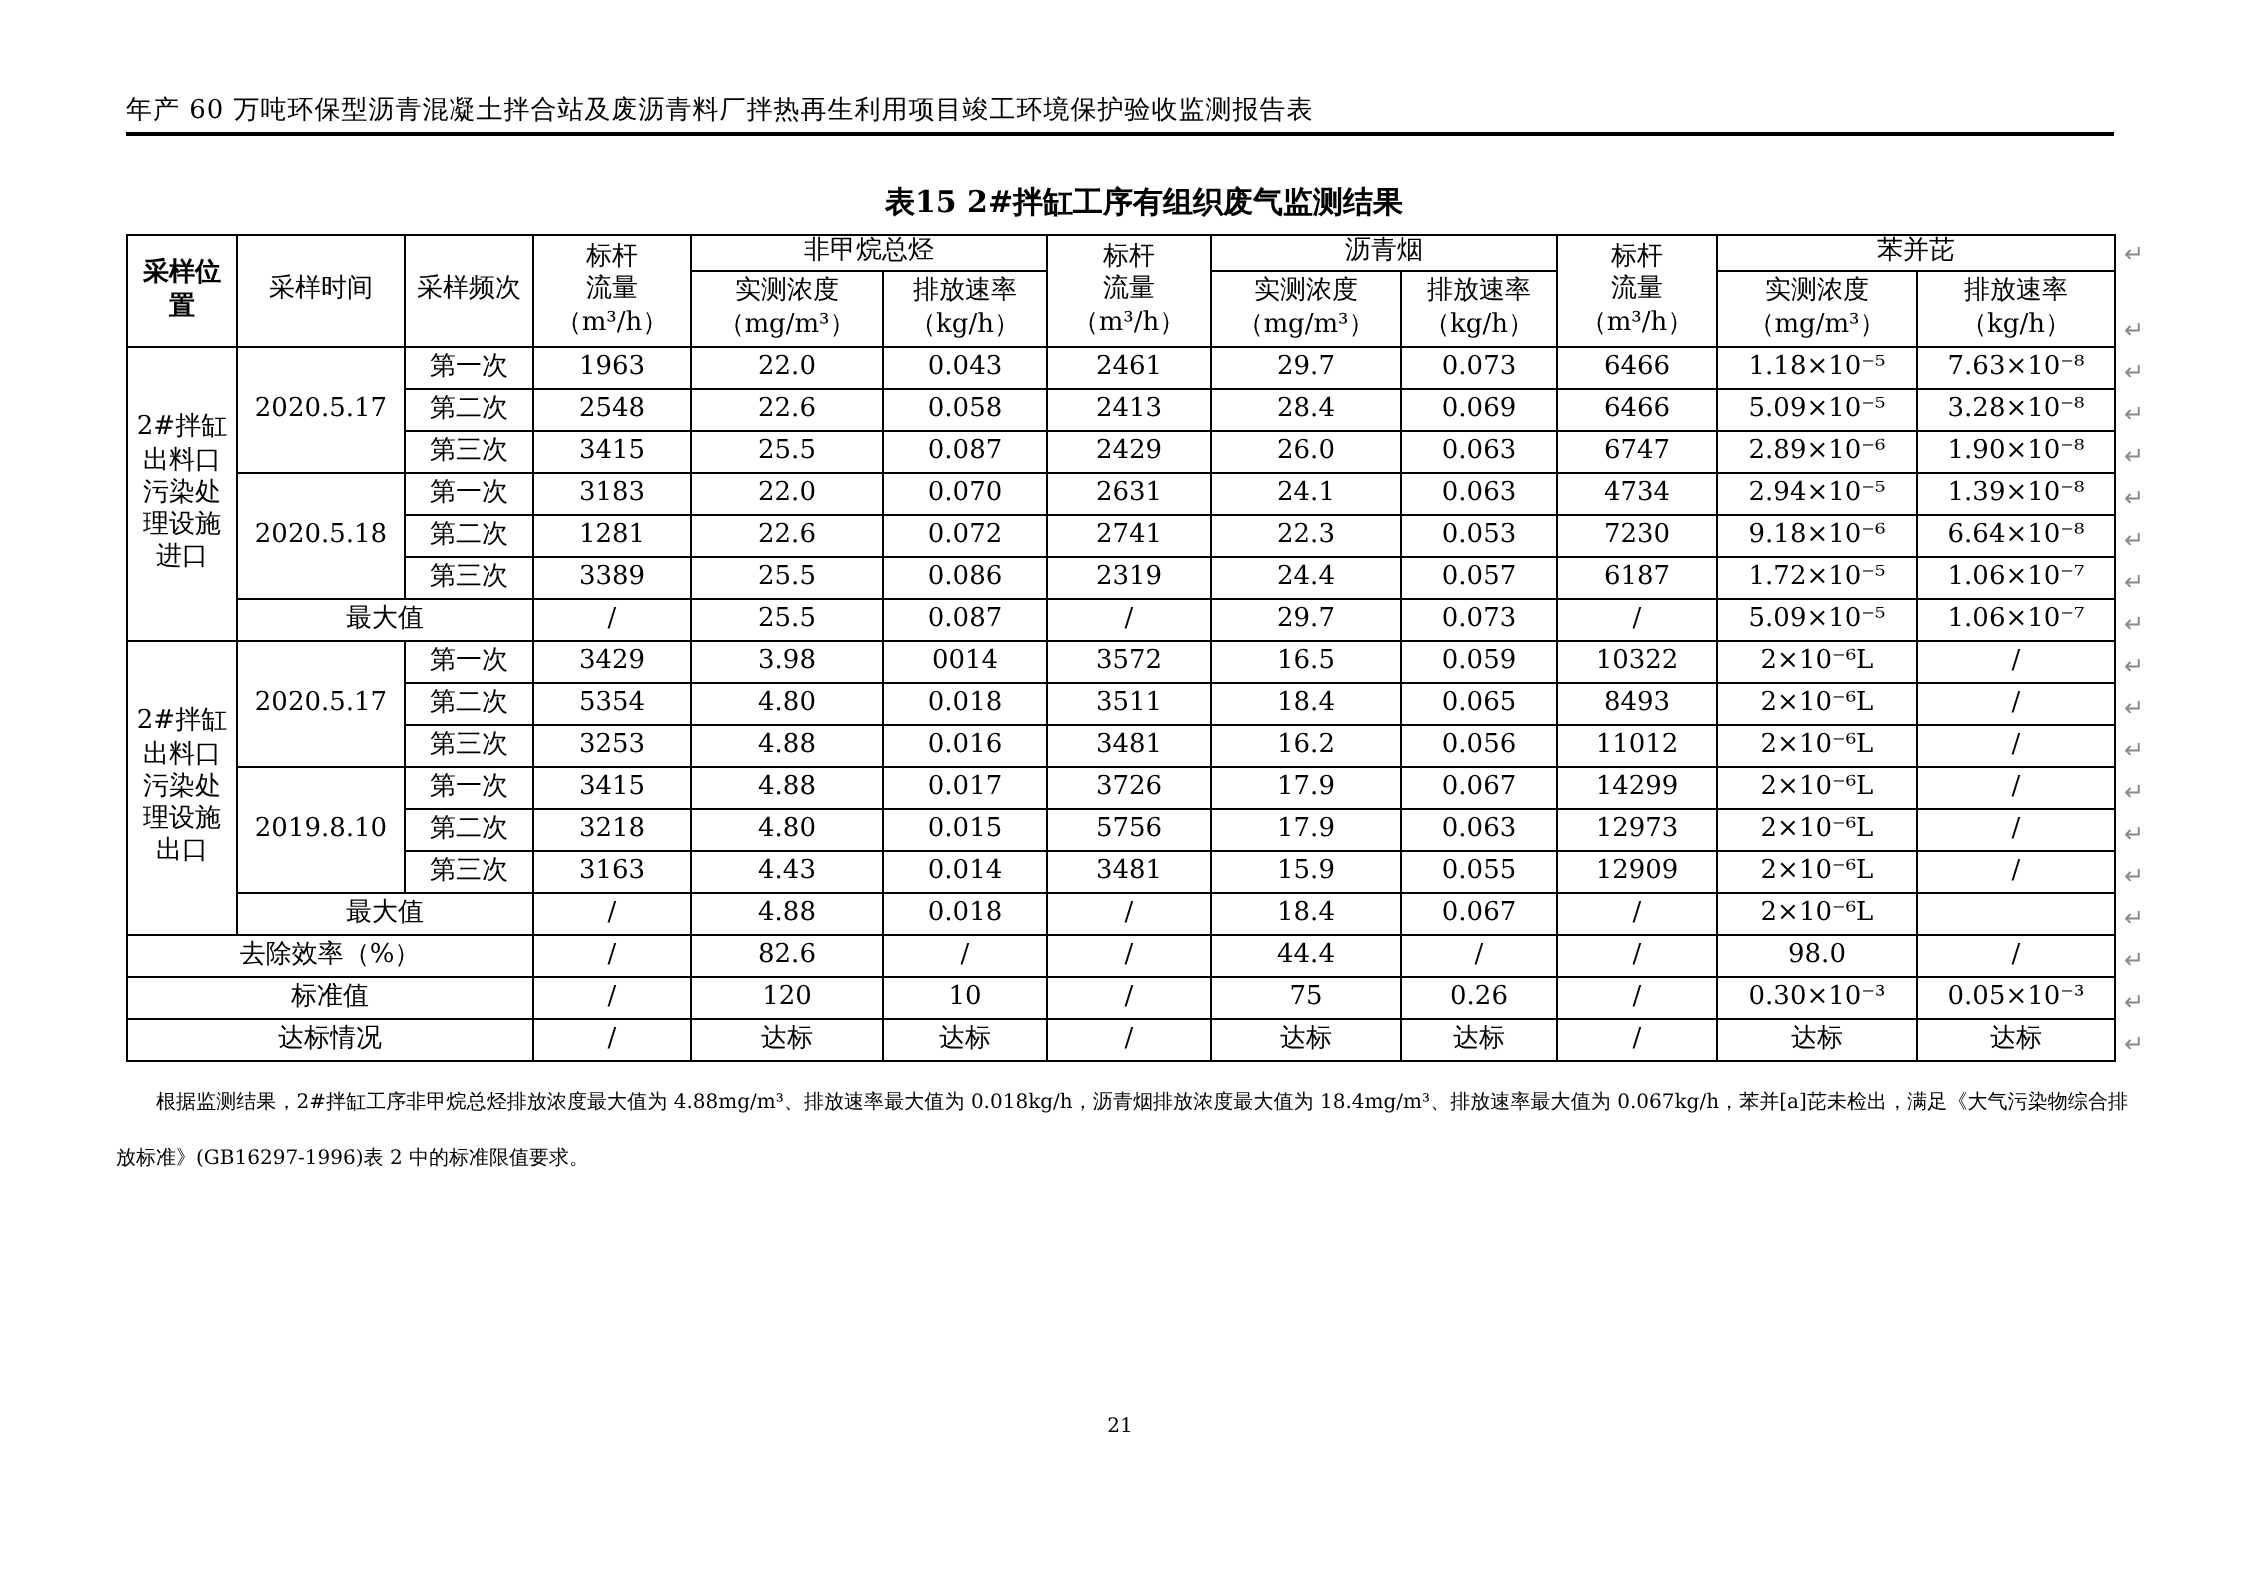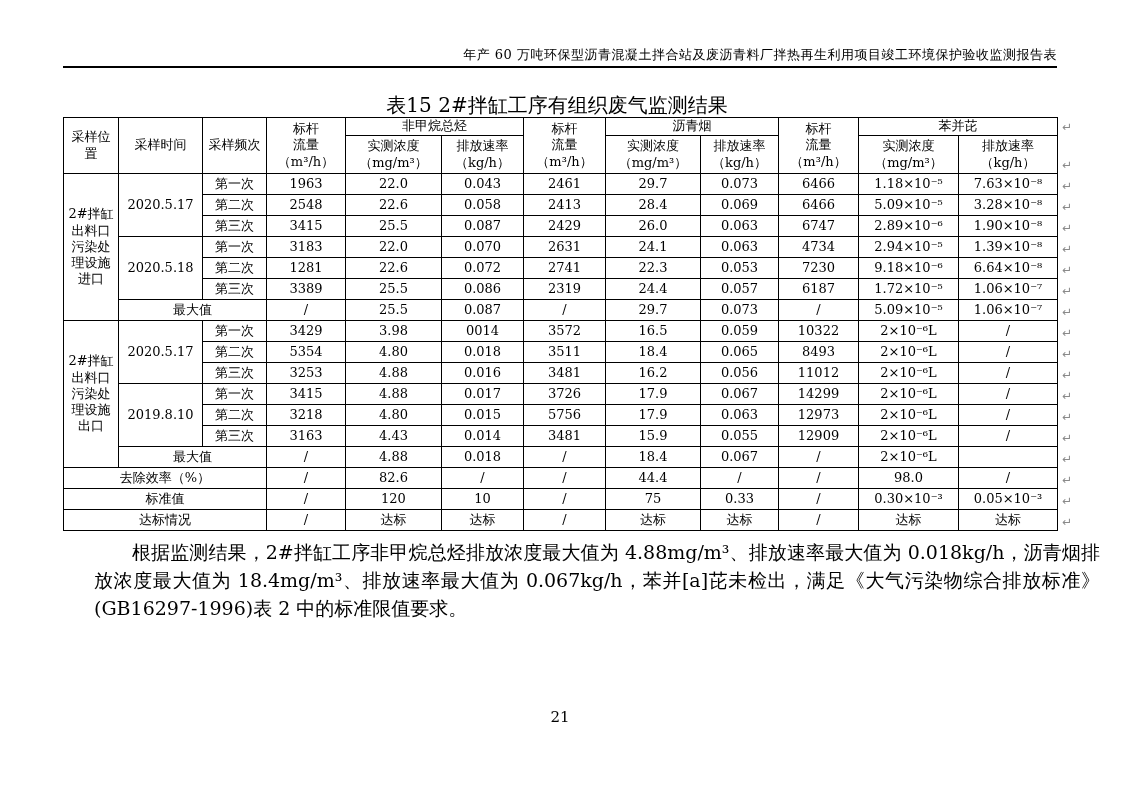--- a/index.html
+++ b/index.html
@@ -3,53 +3,53 @@
 <meta charset="utf-8">
 <style>
   html, body { margin:0; padding:0; }
   body {
     width:1122px; height:793px; background:#ffffff; position:relative;
     font-family:"DejaVu Serif","Liberation Serif",serif; color:#000;
     overflow:hidden;
   }
   .doc-header {
     position:absolute; top:46px; left:63px; width:994px;
-    text-align:right; font-size:13px; letter-spacing:0.5px;
+    text-align:left; font-size:13px; letter-spacing:0.5px;
   }
   .header-rule {
     position:absolute; top:66px; left:63px; width:994px;
     border-top:2px solid #000; height:0;
   }
   .table-title {
-    position:absolute; top:92px; left:60px; width:994px;
-    text-align:center; font-weight:normal; font-size:20px;
+    position:absolute; top:92px; left:75px; width:994px;
+    text-align:center; font-weight:bold; font-size:15px;
   }
   table.monitoring {
     position:absolute; top:117px; left:63px; width:994px;
     border-collapse:collapse; table-layout:fixed; font-size:13px;
   }
   table.monitoring td {
     border:1px solid #000; text-align:center; vertical-align:middle;
     padding:0 2px; line-height:1.25; overflow:hidden;
   }
   tr.rh1 { height:18px; }
   tr.rh2 { height:38px; }
   tr.rd  { height:21px; }
   td.loc { padding:0 10px; line-height:1.45; }
   td.freqh { padding:0 8px; }
-  td.posh { padding:0 10px; }
+  td.posh { padding:0 10px;font-weight:bold; }
   .nm2 { display:block; width:2.3em; margin:0 auto; }
   .unit { display:block; }
   .note {
     position:absolute; top:538px; left:58px; width:1006px;
-    font-size:19px; line-height:28px; text-align:justify; text-indent:2em;margin-left:36px;
+    font-size:10px; line-height:28px; text-align:justify; text-indent:2em;
   }
   .page-number {
     position:absolute; top:708px; left:63px; width:994px;
-    text-align:center; font-size:15px;
+    text-align:center; font-size:10px;
   }
   .row-mark {
     position:absolute; color:#8a8a8a; font-size:12px; line-height:12px;
     font-family:"DejaVu Sans","Liberation Sans",sans-serif;
   }
 </style>
 </head>
 <body>
 
 <div class="doc-header">年产 60 万吨环保型沥青混凝土拌合站及废沥青料厂拌热再生利用项目竣工环境保护验收监测报告表</div>
@@ -291,21 +291,21 @@
       <td>98.0</td>
       <td>/</td>
     </tr>
     <tr class="rd">
       <td colspan="3">标准值</td>
       <td>/</td>
       <td>120</td>
       <td>10</td>
       <td>/</td>
       <td>75</td>
-      <td>0.33</td>
+      <td>0.26</td>
       <td>/</td>
       <td>0.30×10⁻³</td>
       <td>0.05×10⁻³</td>
     </tr>
     <tr class="rd">
       <td colspan="3">达标情况</td>
       <td>/</td>
       <td>达标</td>
       <td>达标</td>
       <td>/</td>

